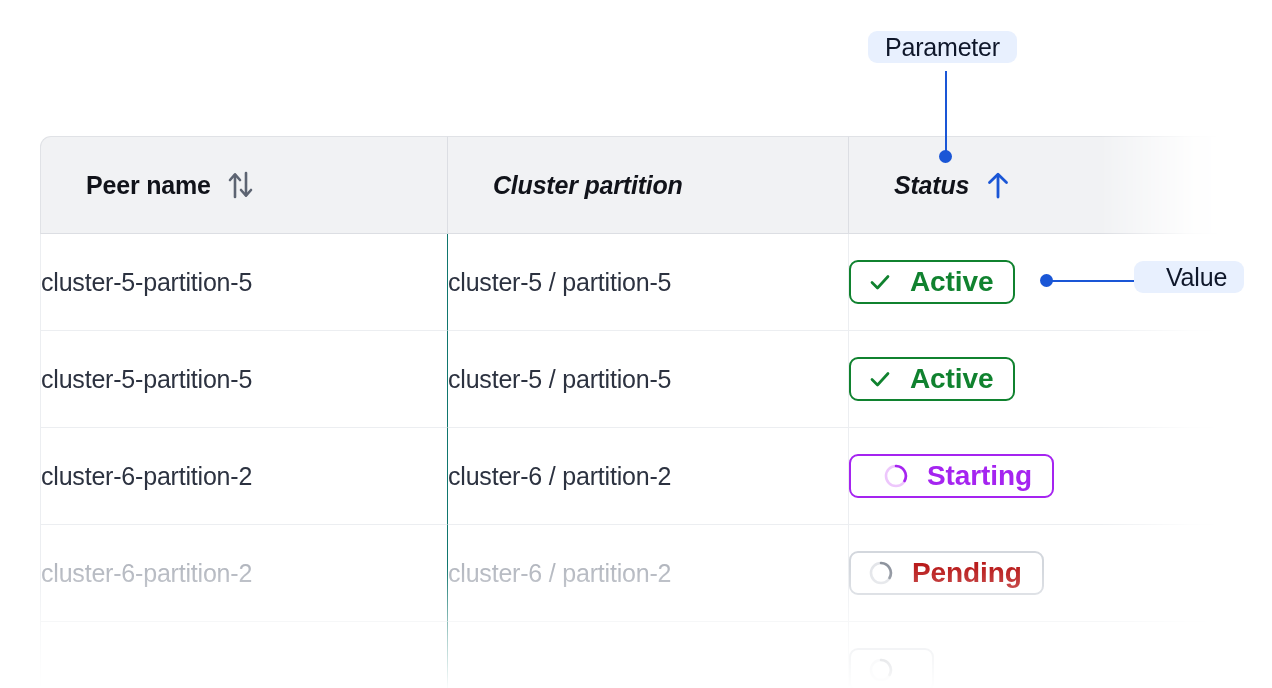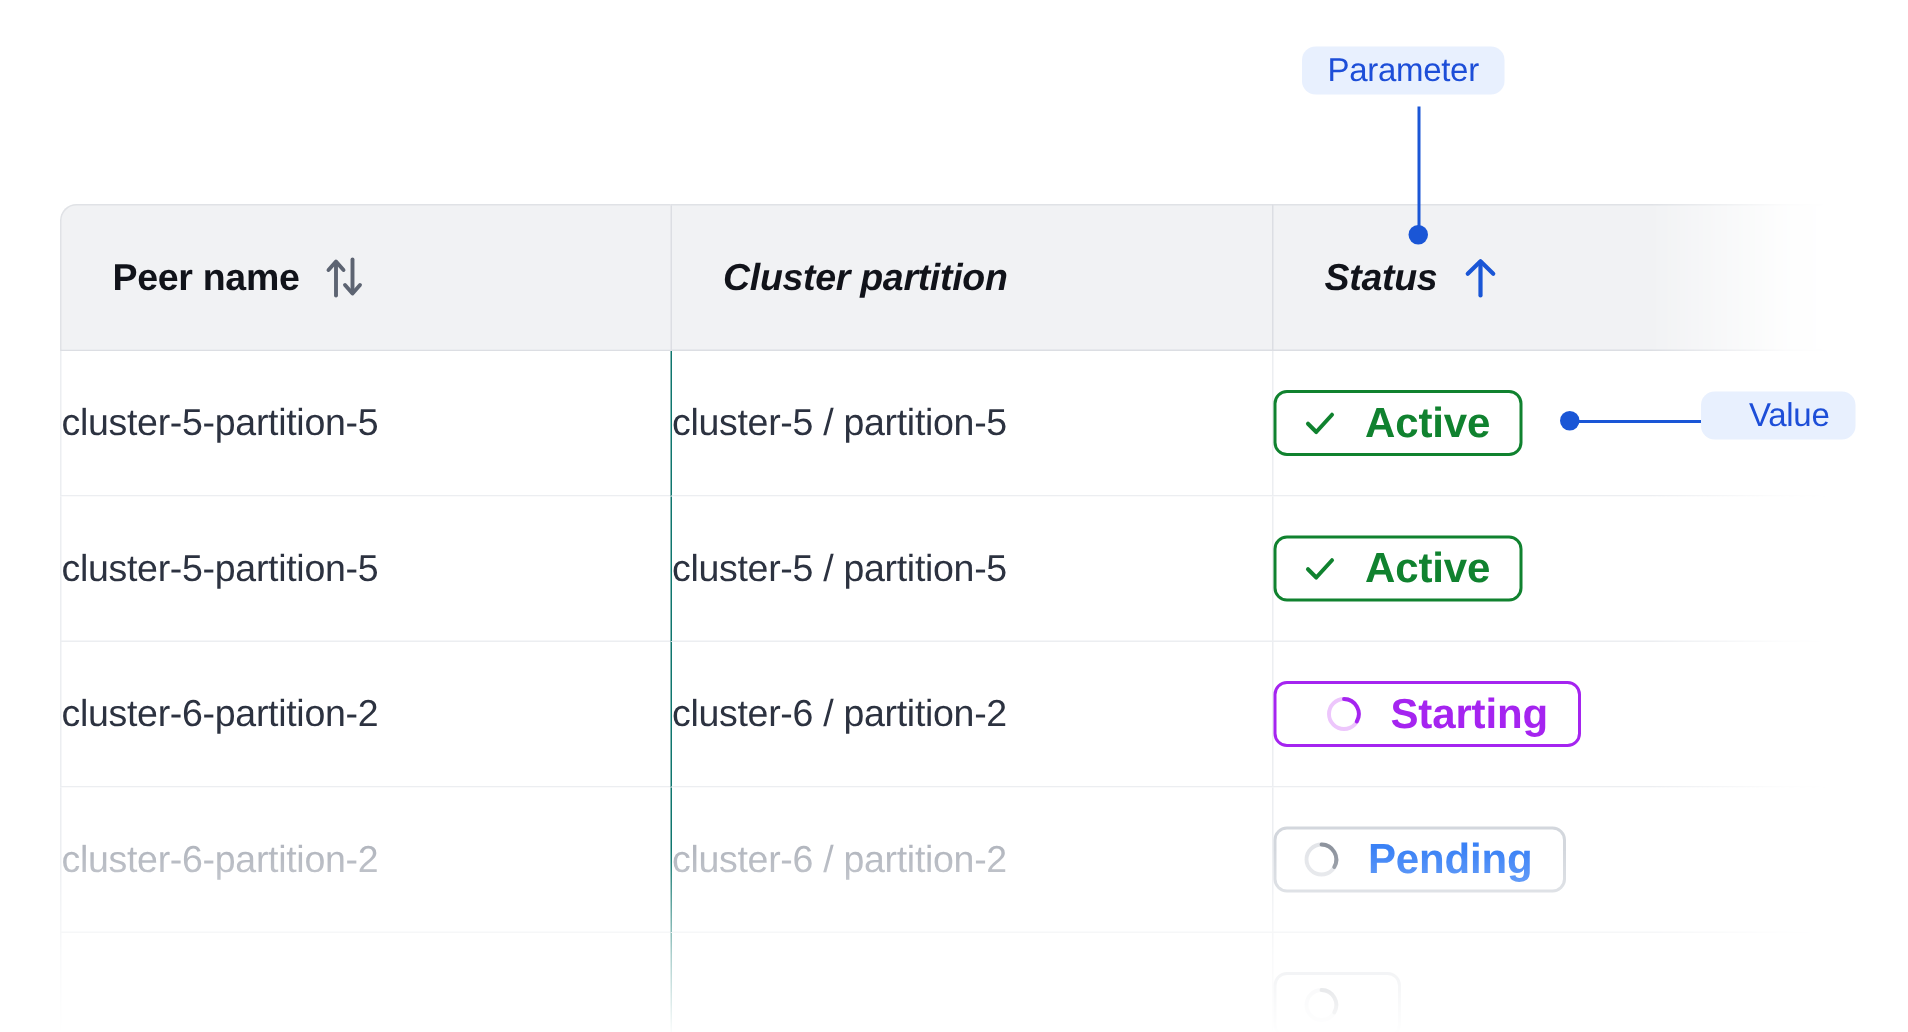--- a/index.html
+++ b/index.html
@@ -61,21 +61,21 @@
     border-top-left-radius: 11px;
   }
   thead th.col-partition, thead th.col-status {
     border-left: 1px solid #dcdee3;
     font-style: italic;
   }
   .th-inner {
     display: flex;
     align-items: center;
     gap: 16px;
-    padding-left: 34px;
+    padding-left: 45px;
   }
 
   
   tbody td {
     height: 96px;
     background: #ffffff;
     border-bottom: 1px solid #eceef1;
     font-size: 25px;
     color: #2c3240;
     letter-spacing: -0.2px;
@@ -97,33 +97,33 @@
     border: 2px solid currentColor;
     font-size: 28px;
     font-weight: bold;
     letter-spacing: -0.1px;
     white-space: nowrap;
   }
   .badge .badge-label { color: currentColor; }
   .badge-active  { color: #10822f; }
   .badge-starting{ color: #a524f0; font-weight: bold; padding-left: 32px; }
   .badge-pending { color: #8e949e; border-color: #d3d7dd; }
-  .badge-pending .badge-label { color: #3b82f6; text-align: center; }
+  .badge-pending .badge-label { color: #b91c1c; text-align: center; }
 
   .ico { flex: none; display: block; }
 
   
   .anno-pill {
     position: absolute;
     display: flex;
     align-items: center;
     justify-content: center;
     background: #e8f0fe;
-    color: #1d4ed8;
-    font-size: 22px;
+    color: #0f172a;
+    font-size: 25px;
     letter-spacing: -0.2px;
     border-radius: 9px;
     padding: 0 17px;
     height: 32px;
     white-space: nowrap;
   }
   #anno-parameter-pill { left: 868px; top: 31px; }
   #anno-value-pill     { left: 1134px; top: 261px; padding-left: 32px; }
 
   .anno-line-v {

